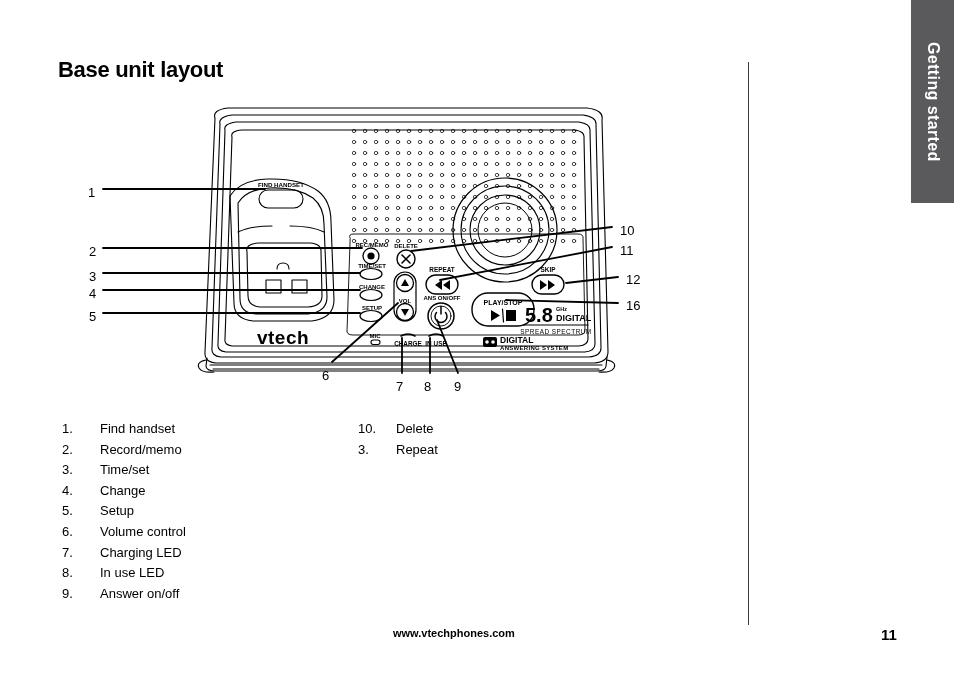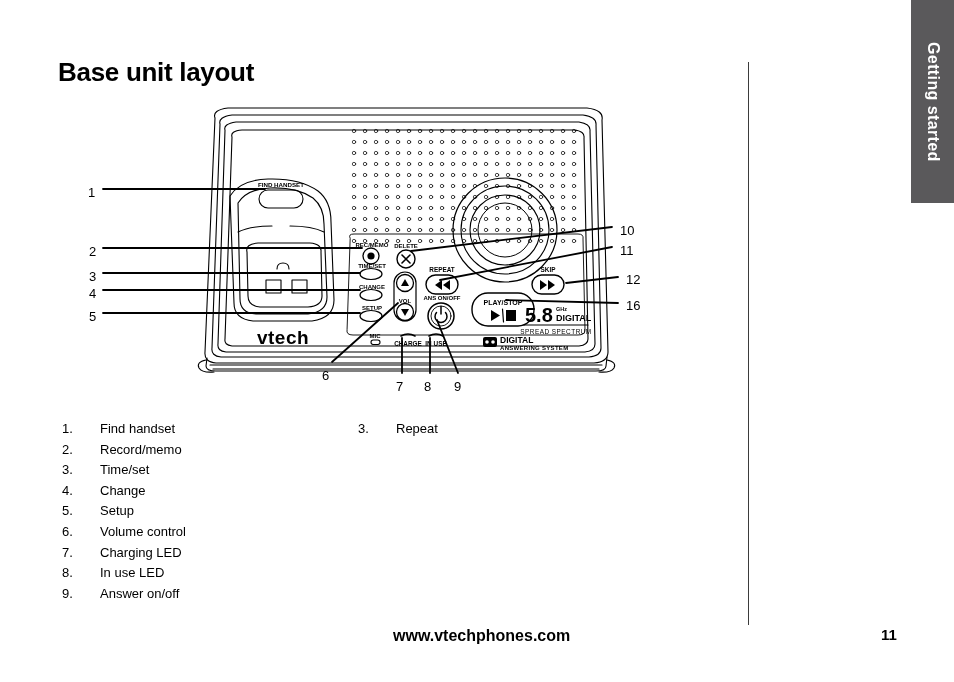--- a/index.html
+++ b/index.html
@@ -14,21 +14,21 @@
     overflow: hidden;
     font-family: "Liberation Sans", sans-serif;
     color: #000000;
   }
 
   
   #page-title {
     position: absolute;
     left: 58px;
     top: 57px;
-    font-size: 26px;
+    font-size: 22px;
     font-weight: bold;
     letter-spacing: -0.3px;
     color: #000;
   }
 
   
   #divider-rule {
     position: absolute;
     left: 748px;
     top: 62px;
@@ -58,21 +58,21 @@
     transform: rotate(90deg);
     left: 31px;
     top: 42px;
   }
 
   
   #footer-url {
     position: absolute;
     left: 393px;
     top: 627px;
-    font-size: 16px;
+    font-size: 11px;
     font-weight: bold;
   }
   #footer-page {
     position: absolute;
     left: 881px;
     top: 626px;
     font-size: 15px;
     font-weight: bold;
   }
 
@@ -562,19 +562,23 @@
       <span class="legend-num">8.</span>
       <span class="legend-text">In use LED</span>
     </div>
     <div class="legend-row">
       <span class="legend-num">9.</span>
       <span class="legend-text">Answer on/off</span>
     </div>
   </div>
 <div id="legend-col-2" class="legend">
     <div class="legend-row">
+      <span class="legend-num">10.</span>
+      <span class="legend-text">Delete</span>
+    </div>
+    <div class="legend-row">
       <span class="legend-num">3.</span>
       <span class="legend-text">Repeat</span>
     </div>
   </div>
 
 <div id="footer-url">www.vtechphones.com</div>
 <div id="footer-page">11</div>
 
 </body></html>

